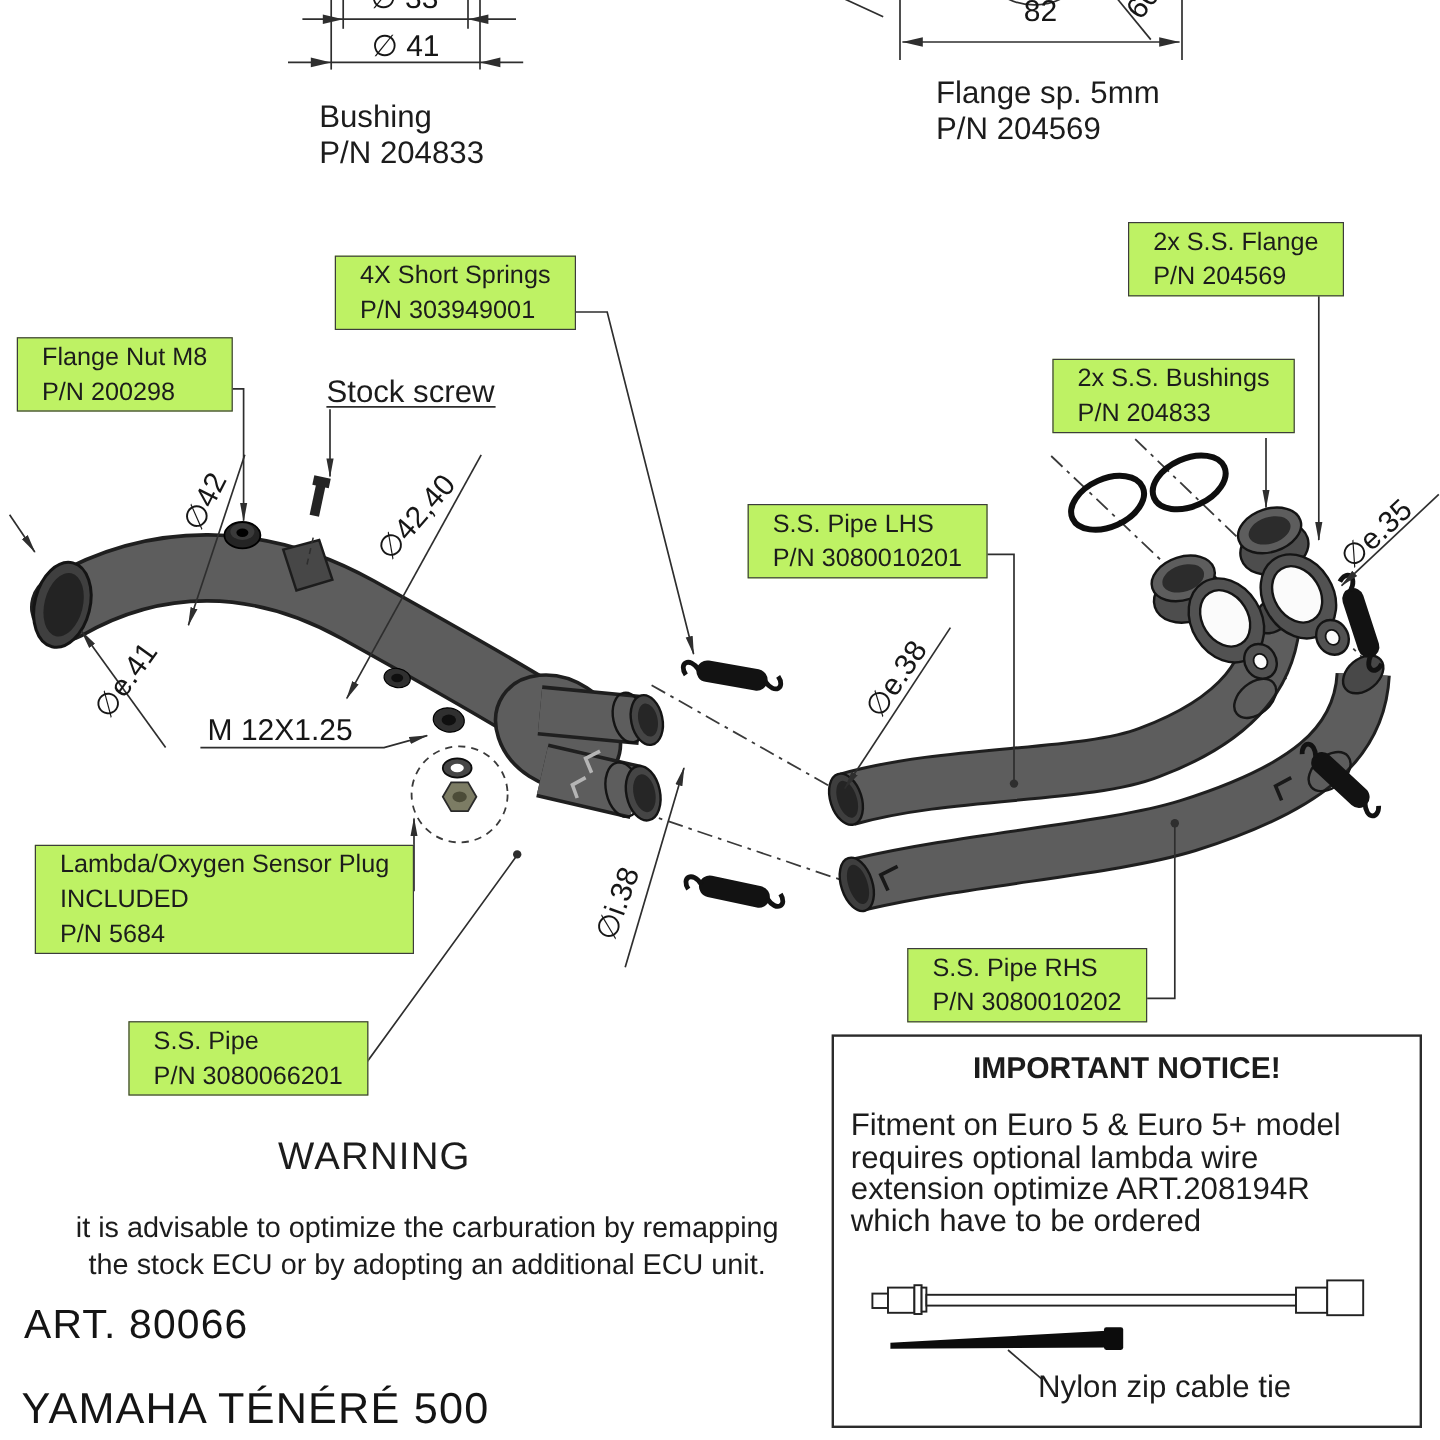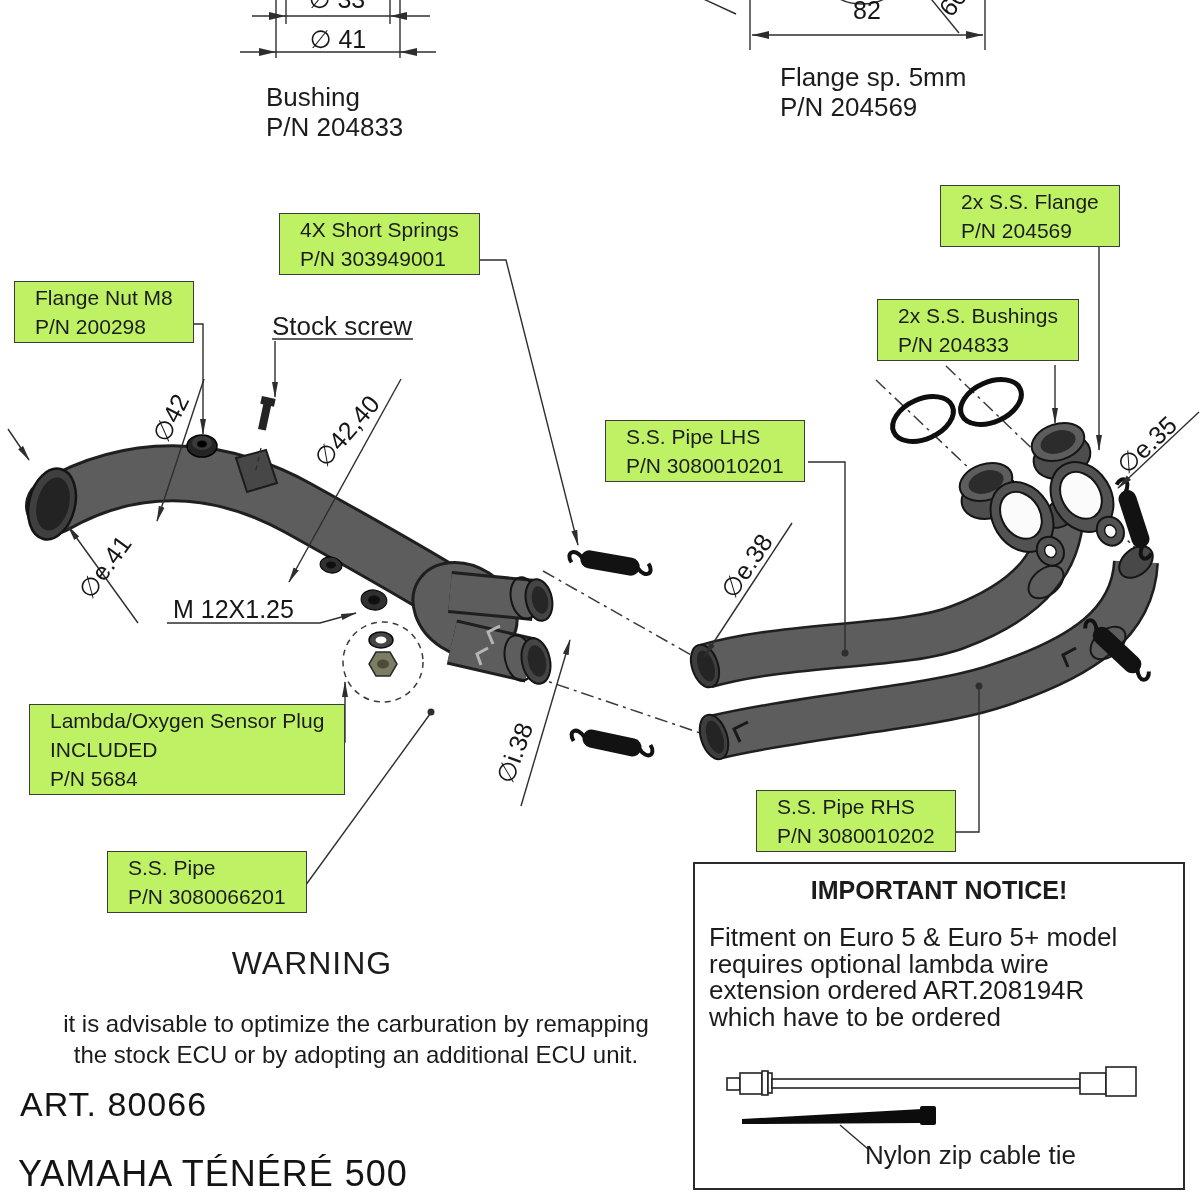--- a/index.html
+++ b/index.html
@@ -238,21 +238,21 @@
 </div>
 <div class="plain-label" style="left:272px;top:311px">Stock screw</div>
 <div class="box" style="left:940px;top:185px">
   <span>2x S.S. Flange</span>
   <span>P/N 204569</span>
 </div>
 <div class="box" style="left:877px;top:299px">
   <span>2x S.S. Bushings</span>
   <span>P/N 204833</span>
 </div>
-<div class="box" style="left:605px;top:420px">
+<div class="box" style="left:623px;top:420px">
   <span>S.S. Pipe LHS</span>
   <span>P/N 3080010201</span>
 </div>
 <div class="box" style="left:29px;top:704px">
   <span>Lambda/Oxygen Sensor Plug</span>
   <span>INCLUDED</span>
   <span>P/N 5684</span>
 </div>
 <div class="box" style="left:756px;top:790px">
   <span>S.S. Pipe RHS</span>
@@ -294,17 +294,17 @@
     <g>
       <polygon points="47,255 227,245 227,259 47,260" fill="#0c0c0c"></polygon>
       <rect x="225" y="242" width="16" height="19" rx="2" fill="#0c0c0c"></rect>
       <line x1="145" y1="261" x2="173" y2="285" stroke="#2e2e2e" stroke-width="1.4"></line>
     </g>
   </svg>
   <div class="notice-title">IMPORTANT NOTICE!</div>
   <div class="notice-body">
     <span style="display:block">Fitment on Euro 5 &amp; Euro 5+ model</span>
     <span style="display:block">requires optional lambda wire</span>
-    <span style="display:block">extension ordered ART.208194R</span>
+    <span style="display:block">extension optimize ART.208194R</span>
     <span style="display:block">which have to be ordered</span>
   </div>
   <div class="notice-zip">Nylon zip cable tie</div>
 </div>
 
 </body></html>

